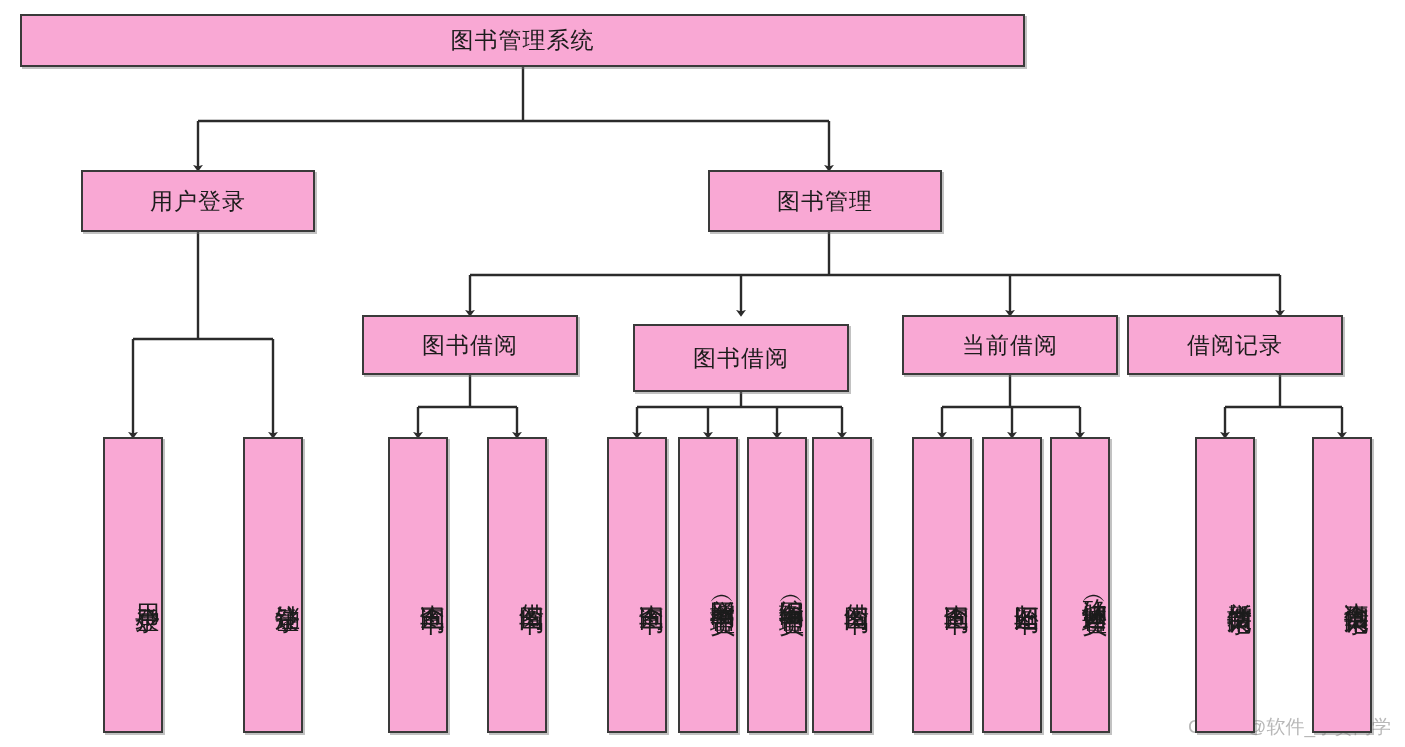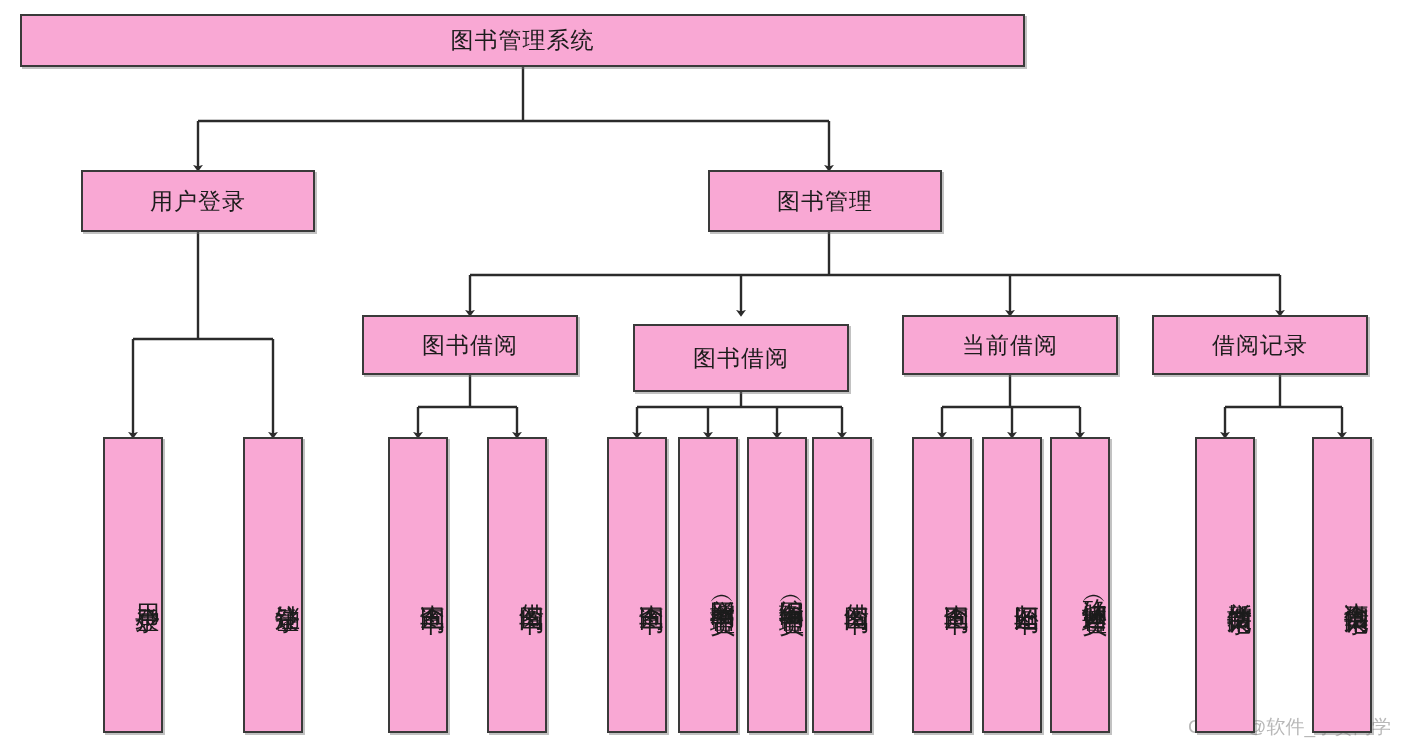--- a/index.html
+++ b/index.html
@@ -111,21 +111,21 @@
       </g>
   </svg>
 
   <div class="watermark">CSDN @软件_小贺同学</div>
 <div class="node horiz" style="left: 20px; top: 14px; width: 1005px; height: 53px;">图书管理系统</div>
     <div class="node horiz" style="left: 81px; top: 170px; width: 234px; height: 62px;">用户登录</div>
     <div class="node horiz" style="left: 708px; top: 170px; width: 234px; height: 62px;">图书管理</div>
     <div class="node horiz" style="left: 362px; top: 315px; width: 216px; height: 60px;">图书借阅</div>
     <div class="node horiz" style="left: 633px; top: 324px; width: 216px; height: 68px;">图书借阅</div>
     <div class="node horiz" style="left: 902px; top: 315px; width: 216px; height: 60px; text-align: right;">当前借阅</div>
-    <div class="node horiz" style="left: 1152px; top: 315px; width: 216px; height: 60px;">借阅记录</div>
+    <div class="node horiz" style="left: 1127px; top: 315px; width: 216px; height: 60px;">借阅记录</div>
     <div class="node vert" style="left: 103px; top: 437px; width: 60px; height: 296px;">
       <span class="vlabel">用户登录</span>
     </div>
     <div class="node vert" style="left: 243px; top: 437px; width: 60px; height: 296px;">
       <span class="vlabel">注销登录</span>
     </div>
     <div class="node vert" style="left: 388px; top: 437px; width: 60px; height: 296px;">
       <span class="vlabel">查询图书</span>
     </div>
     <div class="node vert" style="left: 487px; top: 437px; width: 60px; height: 296px;">

